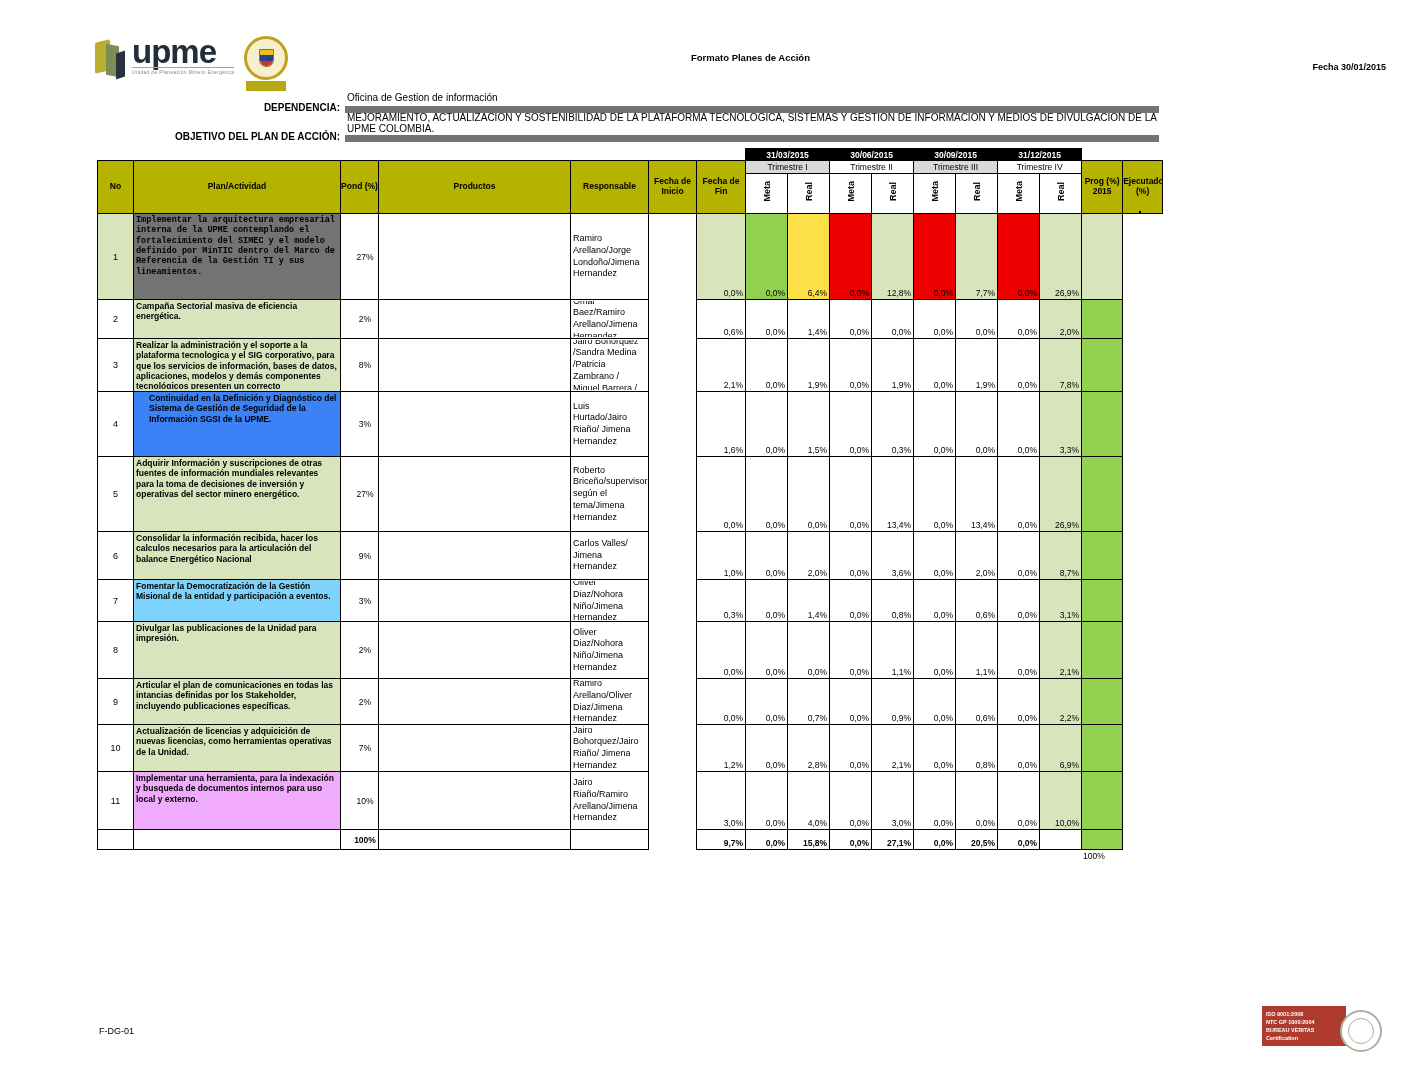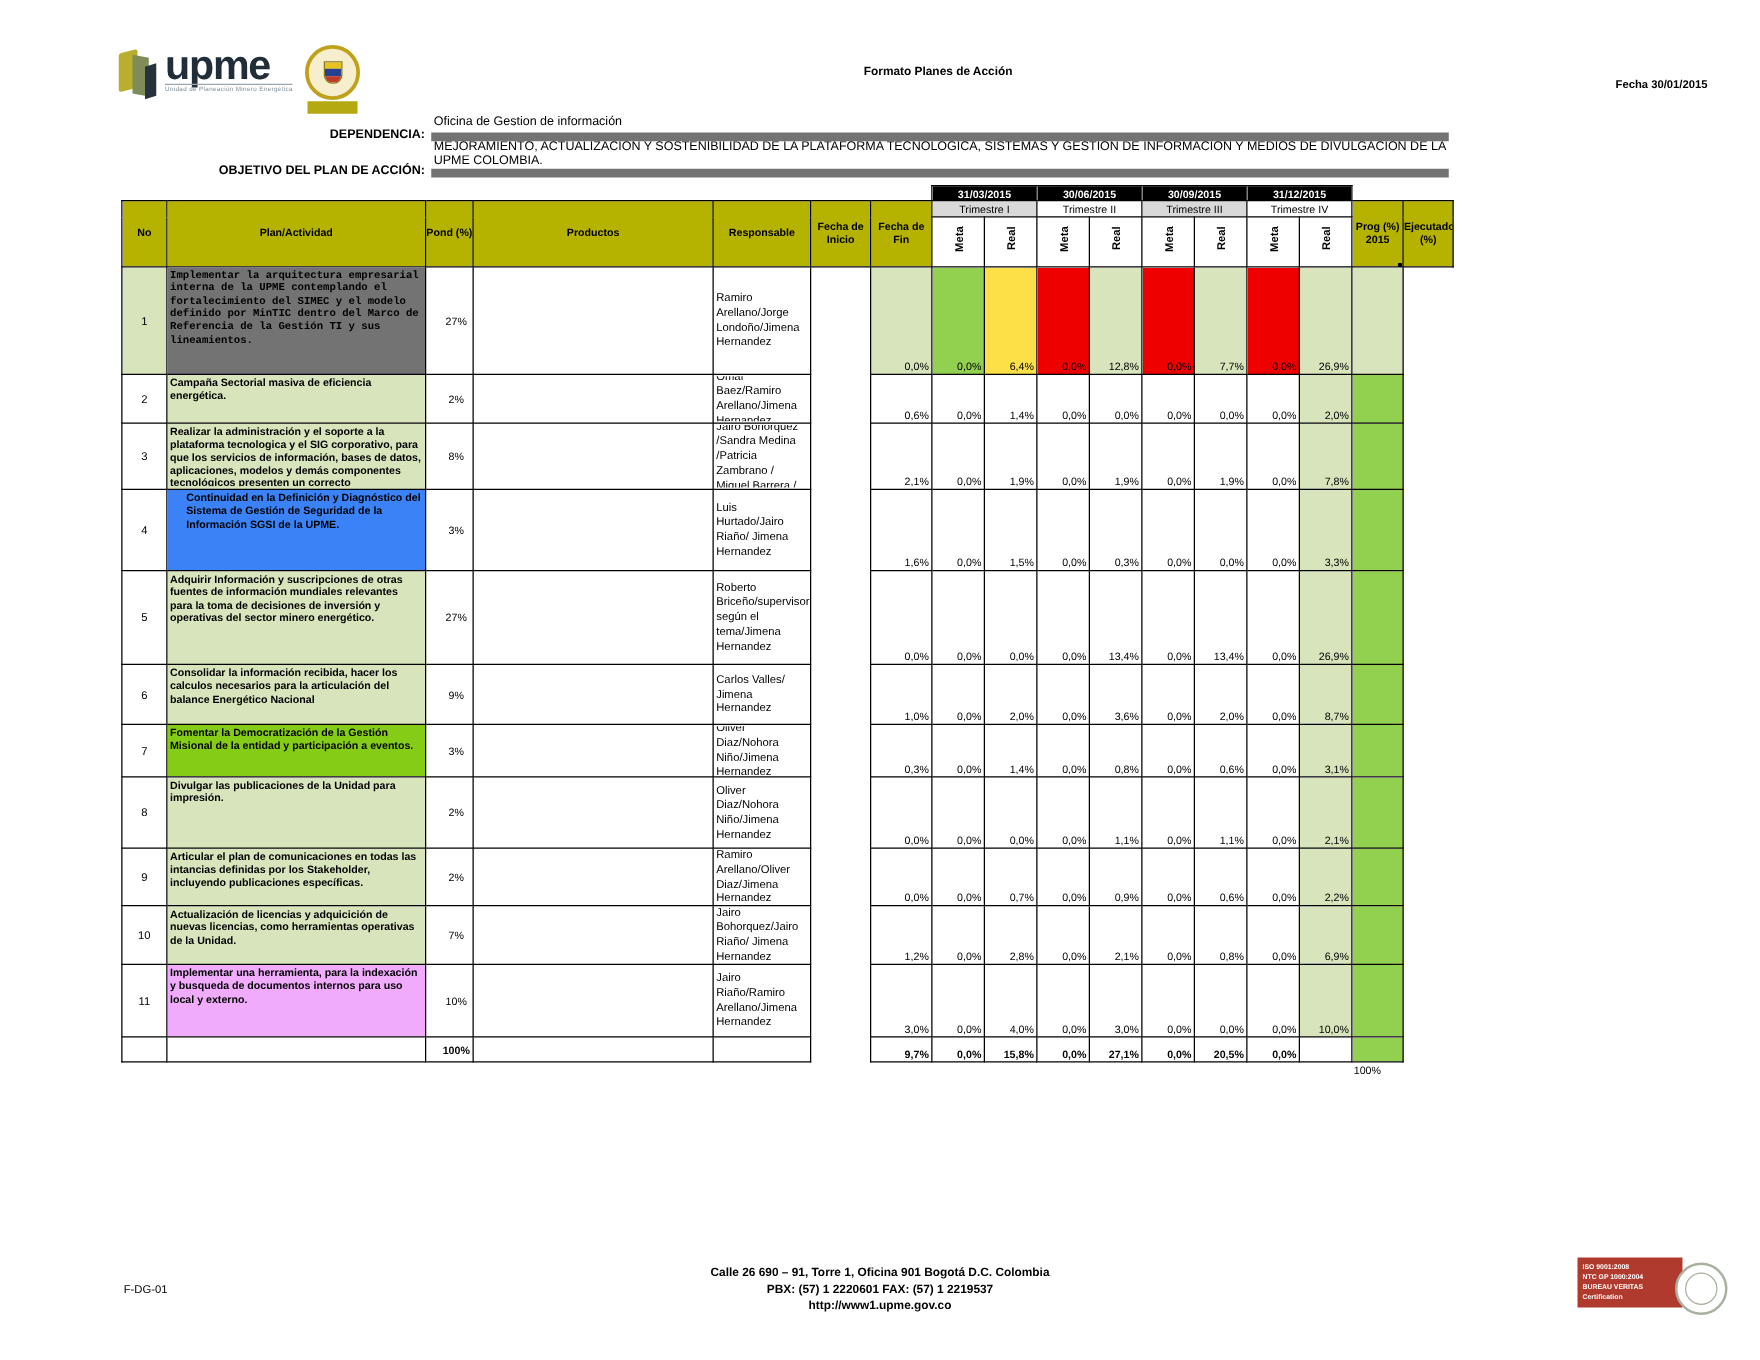--- a/index.html
+++ b/index.html
@@ -1,21 +1,21 @@
 <!DOCTYPE html>
 <html style="--olive: #b5b200; --gray: #d9d9d9;"><head>
 <meta charset="utf-8">
 <style>
   html,body{margin:0;padding:0;background:#fff;}
   .page{position:relative;width:1408px;height:1088px;background:#fff;overflow:hidden;
         font-family:"Liberation Sans",sans-serif;color:#000;}
 
   
   .form-title{position:absolute;left:691px;top:52px;font-size:9.5px;font-weight:bold;}
-  .fecha{position:absolute;right:42px;top:62px;font-size:9px;font-weight:bold;}
+  .fecha{position:absolute;right:22px;top:62px;font-size:9px;font-weight:bold;}
 
   .logo{position:absolute;left:94px;top:36px;display:flex;align-items:flex-start;}
   .logo-shapes{position:relative;width:36px;height:46px;}
   .ls1{position:absolute;left:1px;top:5px;width:15px;height:31px;background:#b9ae2e;transform:skewY(-14deg);border-radius:2px;}
   .ls2{position:absolute;left:12px;top:9px;width:13px;height:31px;background:#7e8c57;transform:skewY(10deg);}
   .ls3{position:absolute;left:22px;top:16px;width:9px;height:26px;background:#27323c;transform:skewY(-18deg);}
   .brand-col{display:flex;flex-direction:column;margin-left:2px;}
   .brand{font-size:33px;font-weight:bold;color:#222d3a;letter-spacing:-1px;line-height:31px;}
   .brand-caption{font-size:5px;color:#7d8d99;letter-spacing:.3px;white-space:nowrap;border-top:1px solid #9aa7b0;padding-top:1px;}
   .crest-col{display:flex;flex-direction:column;align-items:center;margin-left:10px;}
@@ -317,21 +317,21 @@
           <td class="val real">0,0%</td>
           <td class="val meta">3,6%</td>
           <td class="val real">0,0%</td>
           <td class="val meta">2,0%</td>
           <td class="val real">0,0%</td>
           <td class="val prog" style="background: rgb(215, 228, 188);">8,7%</td>
           <td class="ejec" style="background: rgb(146, 208, 80);"></td>
         </tr>
         <tr class="r7">
           <td class="no">7</td>
-          <td class="plan" style="background: #84cc16;">
+          <td class="plan" style="background: #7dd3fc;">
             <div class="cw pcw">Fomentar la Democratización de la Gestión Misional de la entidad y participación a eventos.</div>
           </td>
           <td class="pond">3%</td>
           <td class="prod"></td>
           <td class="resp">
             <div class="cw rcw">
               <span>Oliver Diaz/Nohora Niño/Jimena Hernandez</span>
             </div>
           </td>
           <td class="fecha"></td>
@@ -470,25 +470,20 @@
           <td class="val meta">20,5%</td>
           <td class="val real">0,0%</td>
           <td class="val prog"></td>
           <td class="ejec" style="background: rgb(146, 208, 80);"></td>
         </tr>
       </tbody>
   </table>
 
   <div class="grand-total">100%</div>
 
-  <div class="footer-center">
-    <div>Calle 26 690 – 91, Torre 1, Oficina 901 Bogotá D.C. Colombia</div>
-    <div>PBX: (57) 1 2220601    FAX: (57) 1 2219537</div>
-    <div>http://www1.upme.gov.co</div>
-  </div>
   <div class="footer-code">F-DG-01</div>
 
   <div class="cert">
     <div class="cert-box">
       <div>ISO 9001:2008</div>
       <div>NTC GP 1000:2004</div>
       <div>BUREAU VERITAS Certification</div>
     </div>
     <div class="seal"></div>
   </div>

